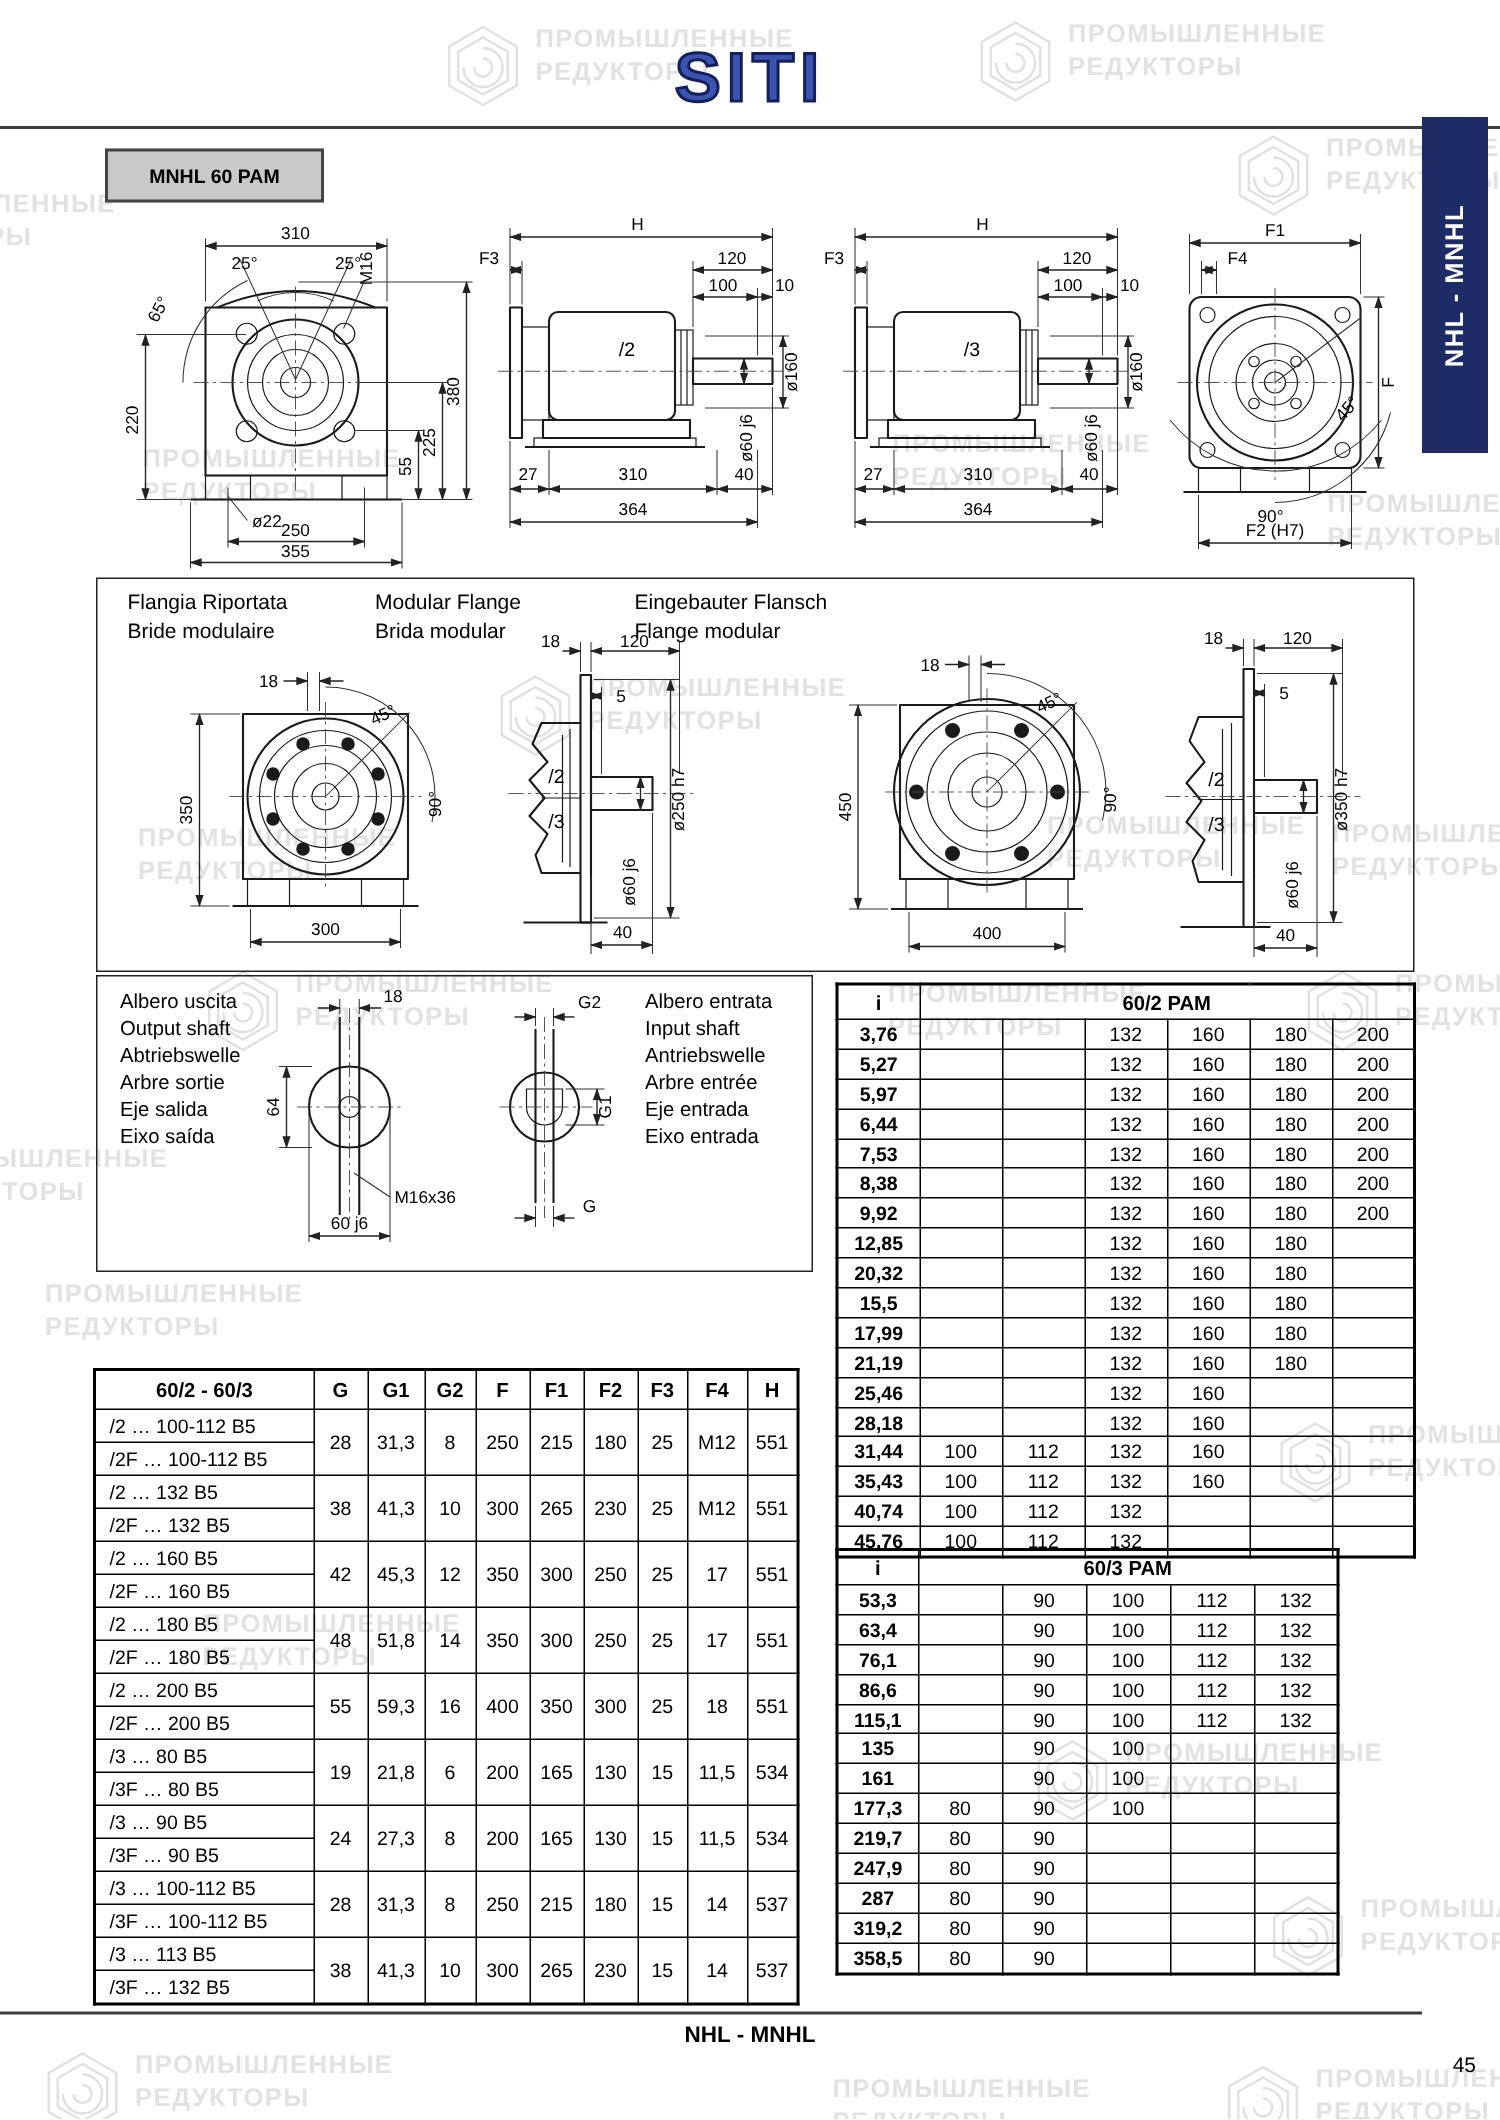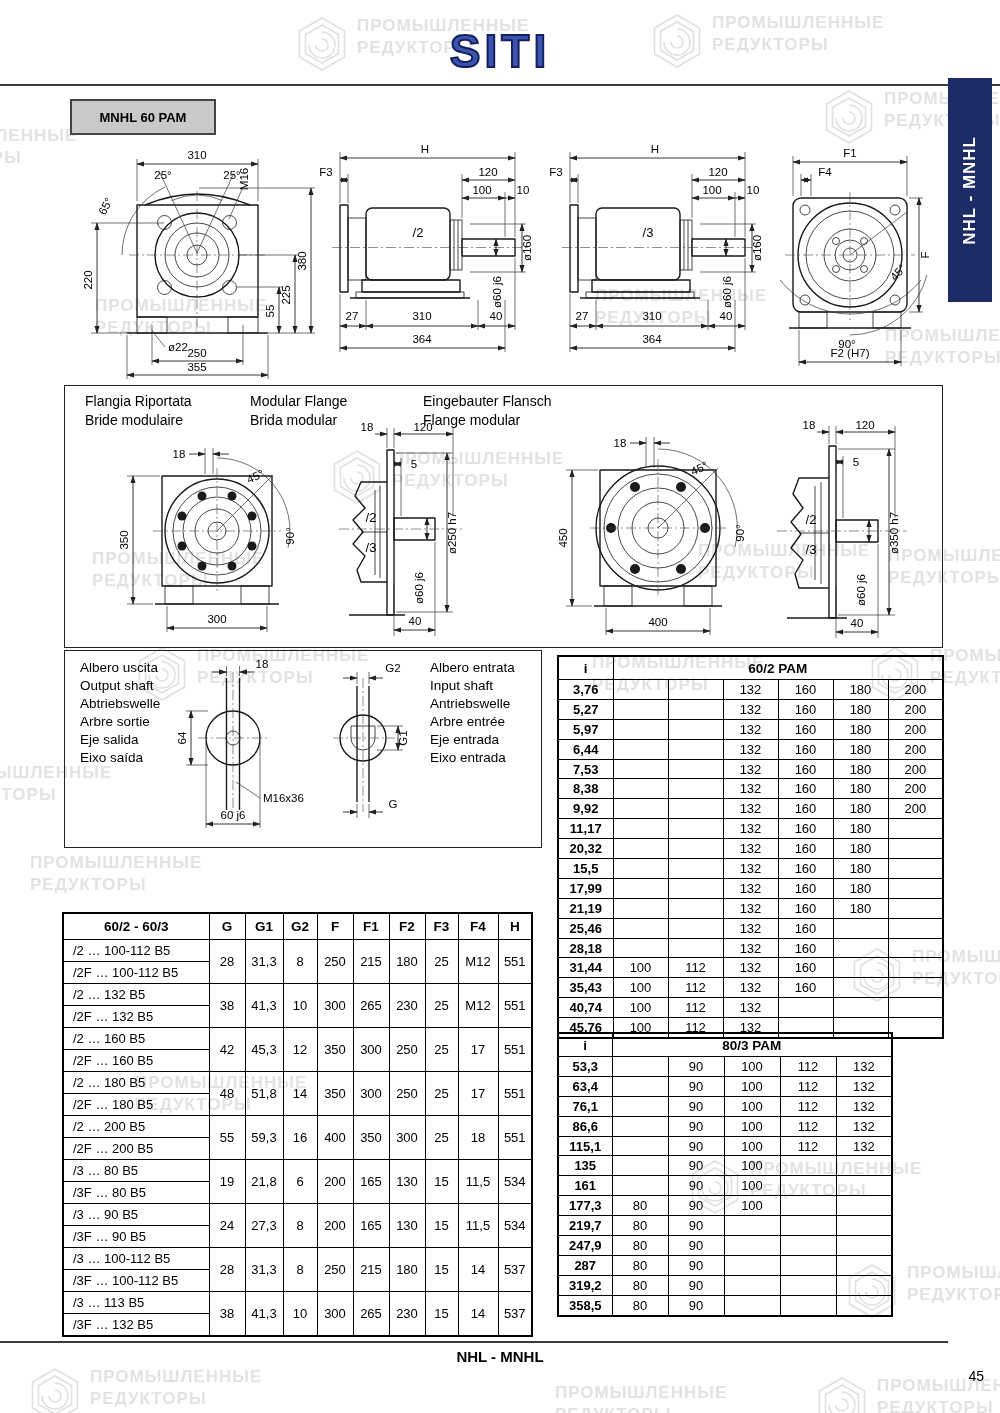--- a/index.html
+++ b/index.html
@@ -807,21 +807,21 @@
         <tr>
           <td>9,92</td>
           <td></td>
           <td></td>
           <td>132</td>
           <td>160</td>
           <td>180</td>
           <td>200</td>
         </tr>
         <tr>
-          <td>11,17</td>
+          <td>12,85</td>
           <td></td>
           <td></td>
           <td>132</td>
           <td>160</td>
           <td>180</td>
           <td></td>
         </tr>
         <tr>
           <td>20,32</td>
           <td></td>
@@ -1086,21 +1086,21 @@
         <col style="width:54px">
         <col style="width:56px">
         <col style="width:56px">
         <col style="width:56px">
         <col style="width:56px">
         <col style="width:56px">
       </colgroup>
     <thead>
         <tr>
       <th>i</th>
-      <th colspan="5">80/3 PAM</th>
+      <th colspan="5">60/3 PAM</th>
     </tr>
       </thead>
     <tbody>
         <tr>
           <td>53,3</td>
           <td></td>
           <td>90</td>
           <td>100</td>
           <td>112</td>
           <td>132</td>

